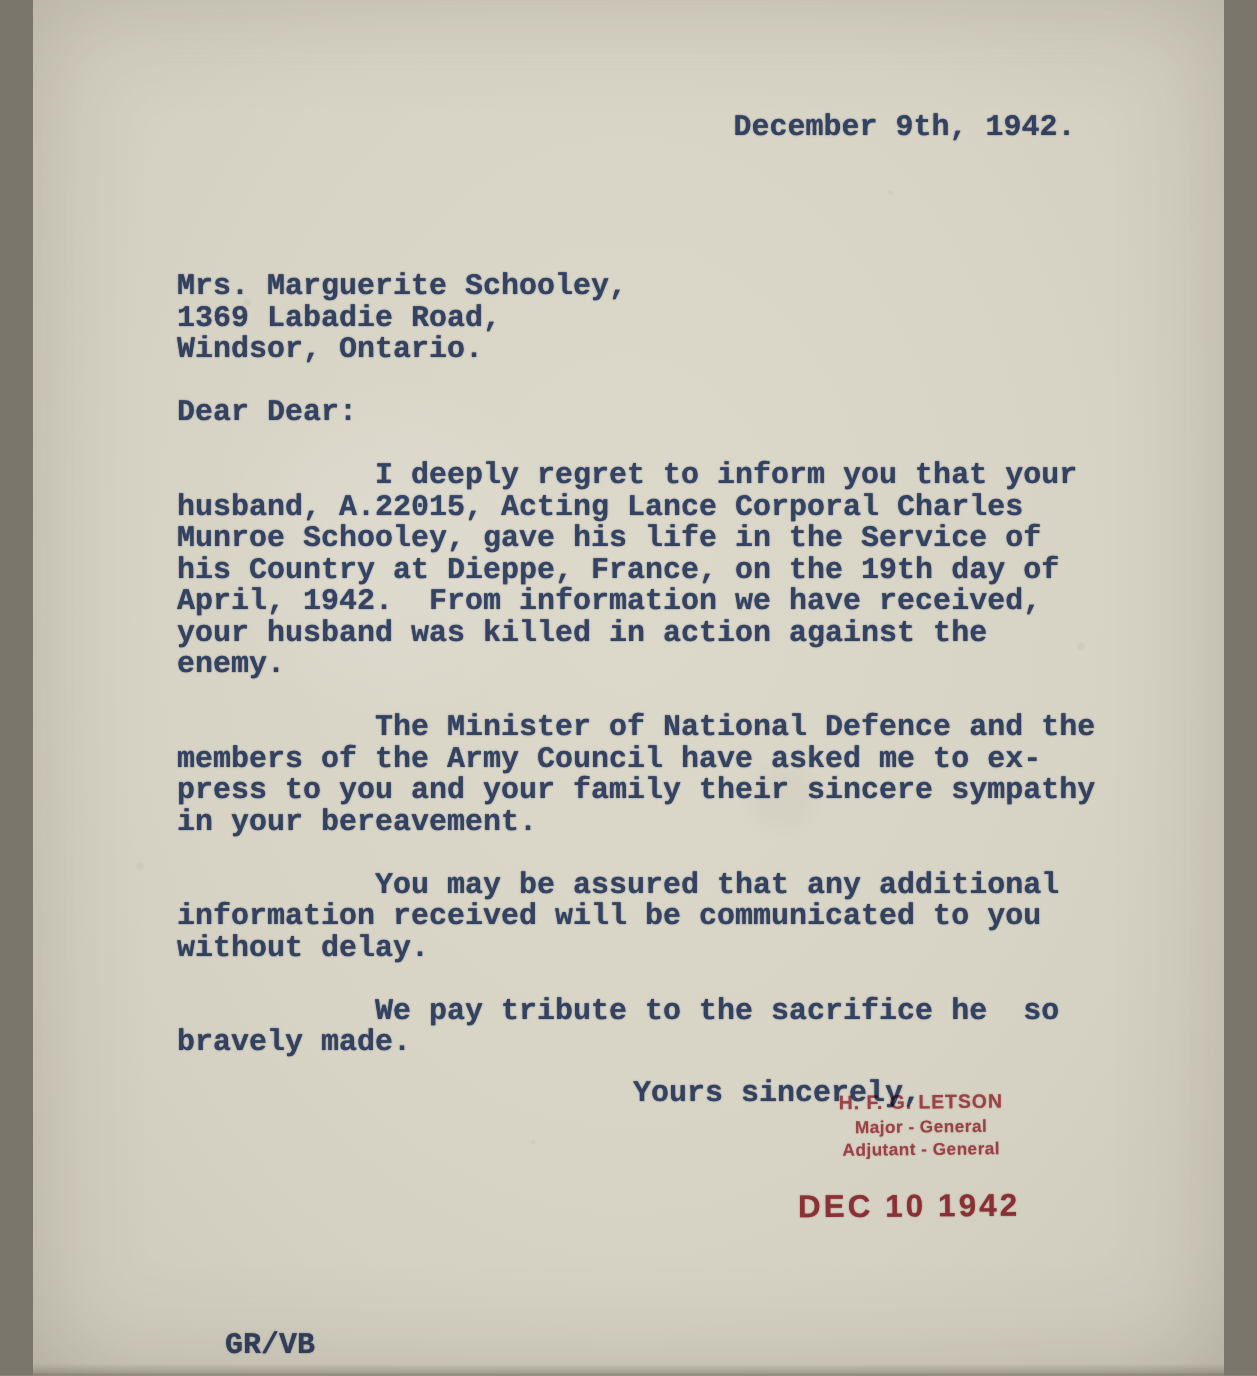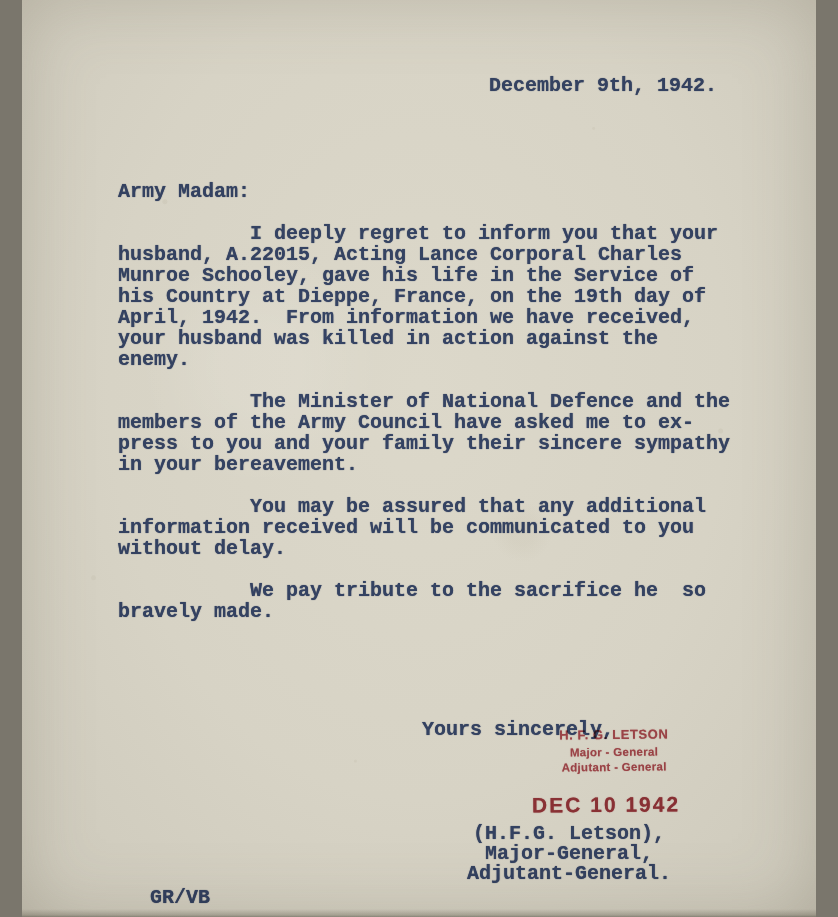--- a/index.html
+++ b/index.html
@@ -116,21 +116,24 @@
   }
 </style>
 </head>
 <body>
 
 <div class="paper">
 
   <div class="tw date-line">December 9th, 1942.</div>
 
   <div class="body-flow">
-    <div class="tw block">Army Madam:</div>
+    <div class="tw block">Mrs. Marguerite Schooley,
+1369 Labadie Road,
+Windsor, Ontario.</div>
+    <div class="tw block">Dear Dear:</div>
     <div class="tw block">           I deeply regret to inform you that your
 husband, A.22015, Acting Lance Corporal Charles
 Munroe Schooley, gave his life in the Service of
 his Country at Dieppe, France, on the 19th day of
 April, 1942.  From information we have received,
 your husband was killed in action against the
 enemy.</div>
     <div class="tw block">           The Minister of National Defence and the
 members of the Army Council have asked me to ex-
 press to you and your family their sincere sympathy
@@ -145,19 +148,16 @@
   <div class="tw closing">Yours sincerely,</div>
 
   <div class="sig-stamp">
     <div class="stamp-name">H. F. G. LETSON</div>
     <div class="stamp-title">Major - General</div>
     <div class="stamp-title">Adjutant - General</div>
   </div>
 
   <div class="date-stamp">DEC 10 1942</div>
 
-  <div class="tw sig-block">(H.F.G. Letson),
-Major-General,
-Adjutant-General.</div>
 
   <div class="tw initials">GR/VB</div>
 
 </div>
 
 </body></html>

